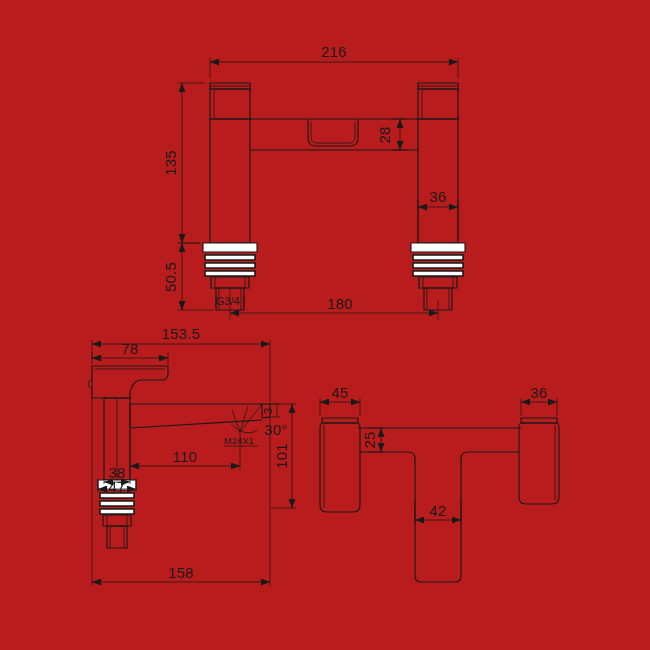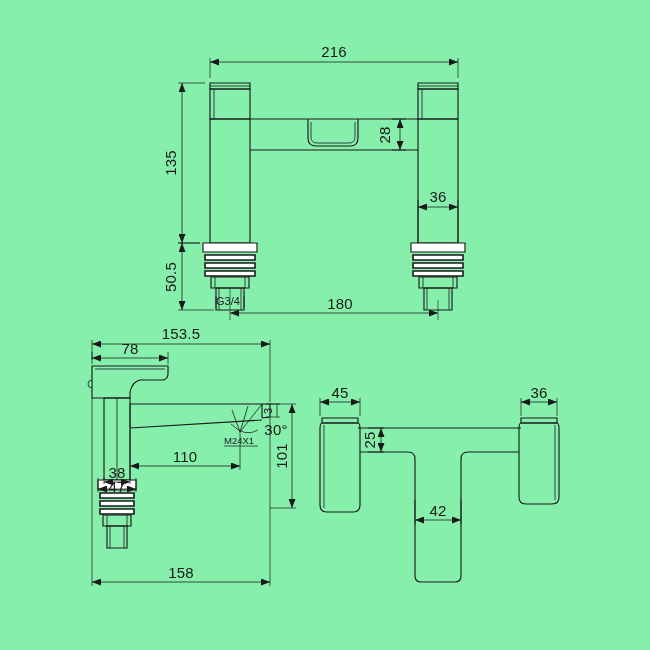--- a/index.html
+++ b/index.html
@@ -7,21 +7,21 @@
     padding: 0;
     background: #ffffff;
   }
   body {
     font-family: "Liberation Sans", sans-serif;
   }
   #drawing-sheet {
     position: relative;
     width: 650px;
     height: 650px;
-    background: #86efac;
+    background: #b91c1c;
     overflow: hidden;
   }
   #drawing-sheet svg {
     display: block;
     width: 650px;
     height: 650px;
   }
   .dimtext {
     font-family: "Liberation Sans", sans-serif;
     font-size: 15px;

